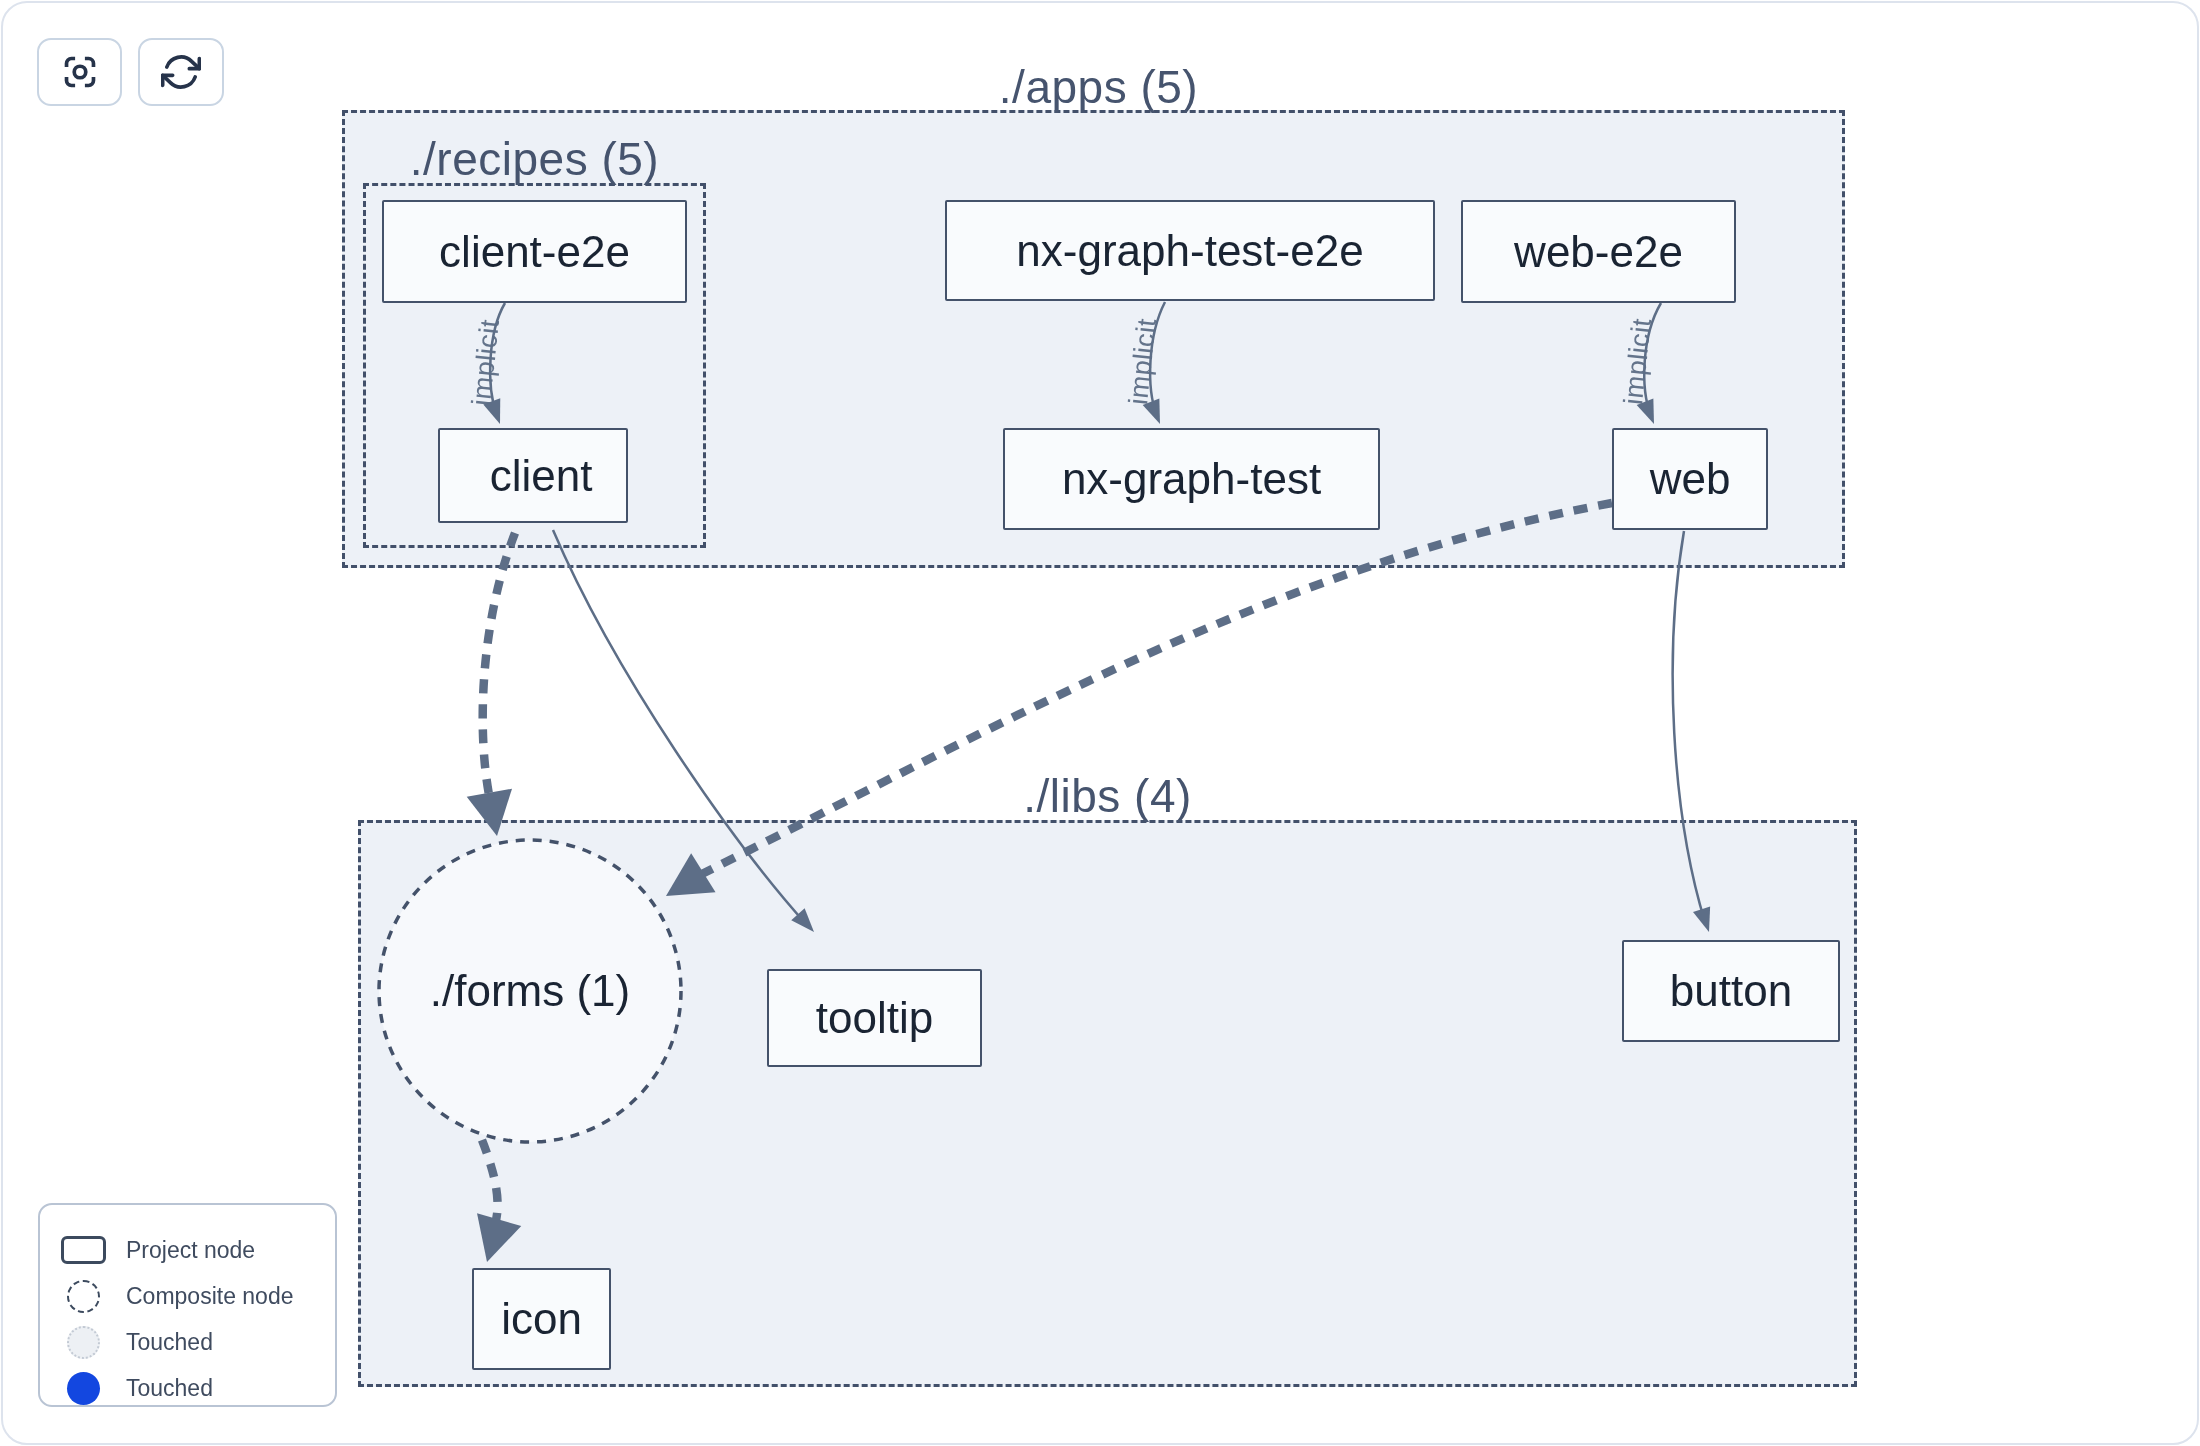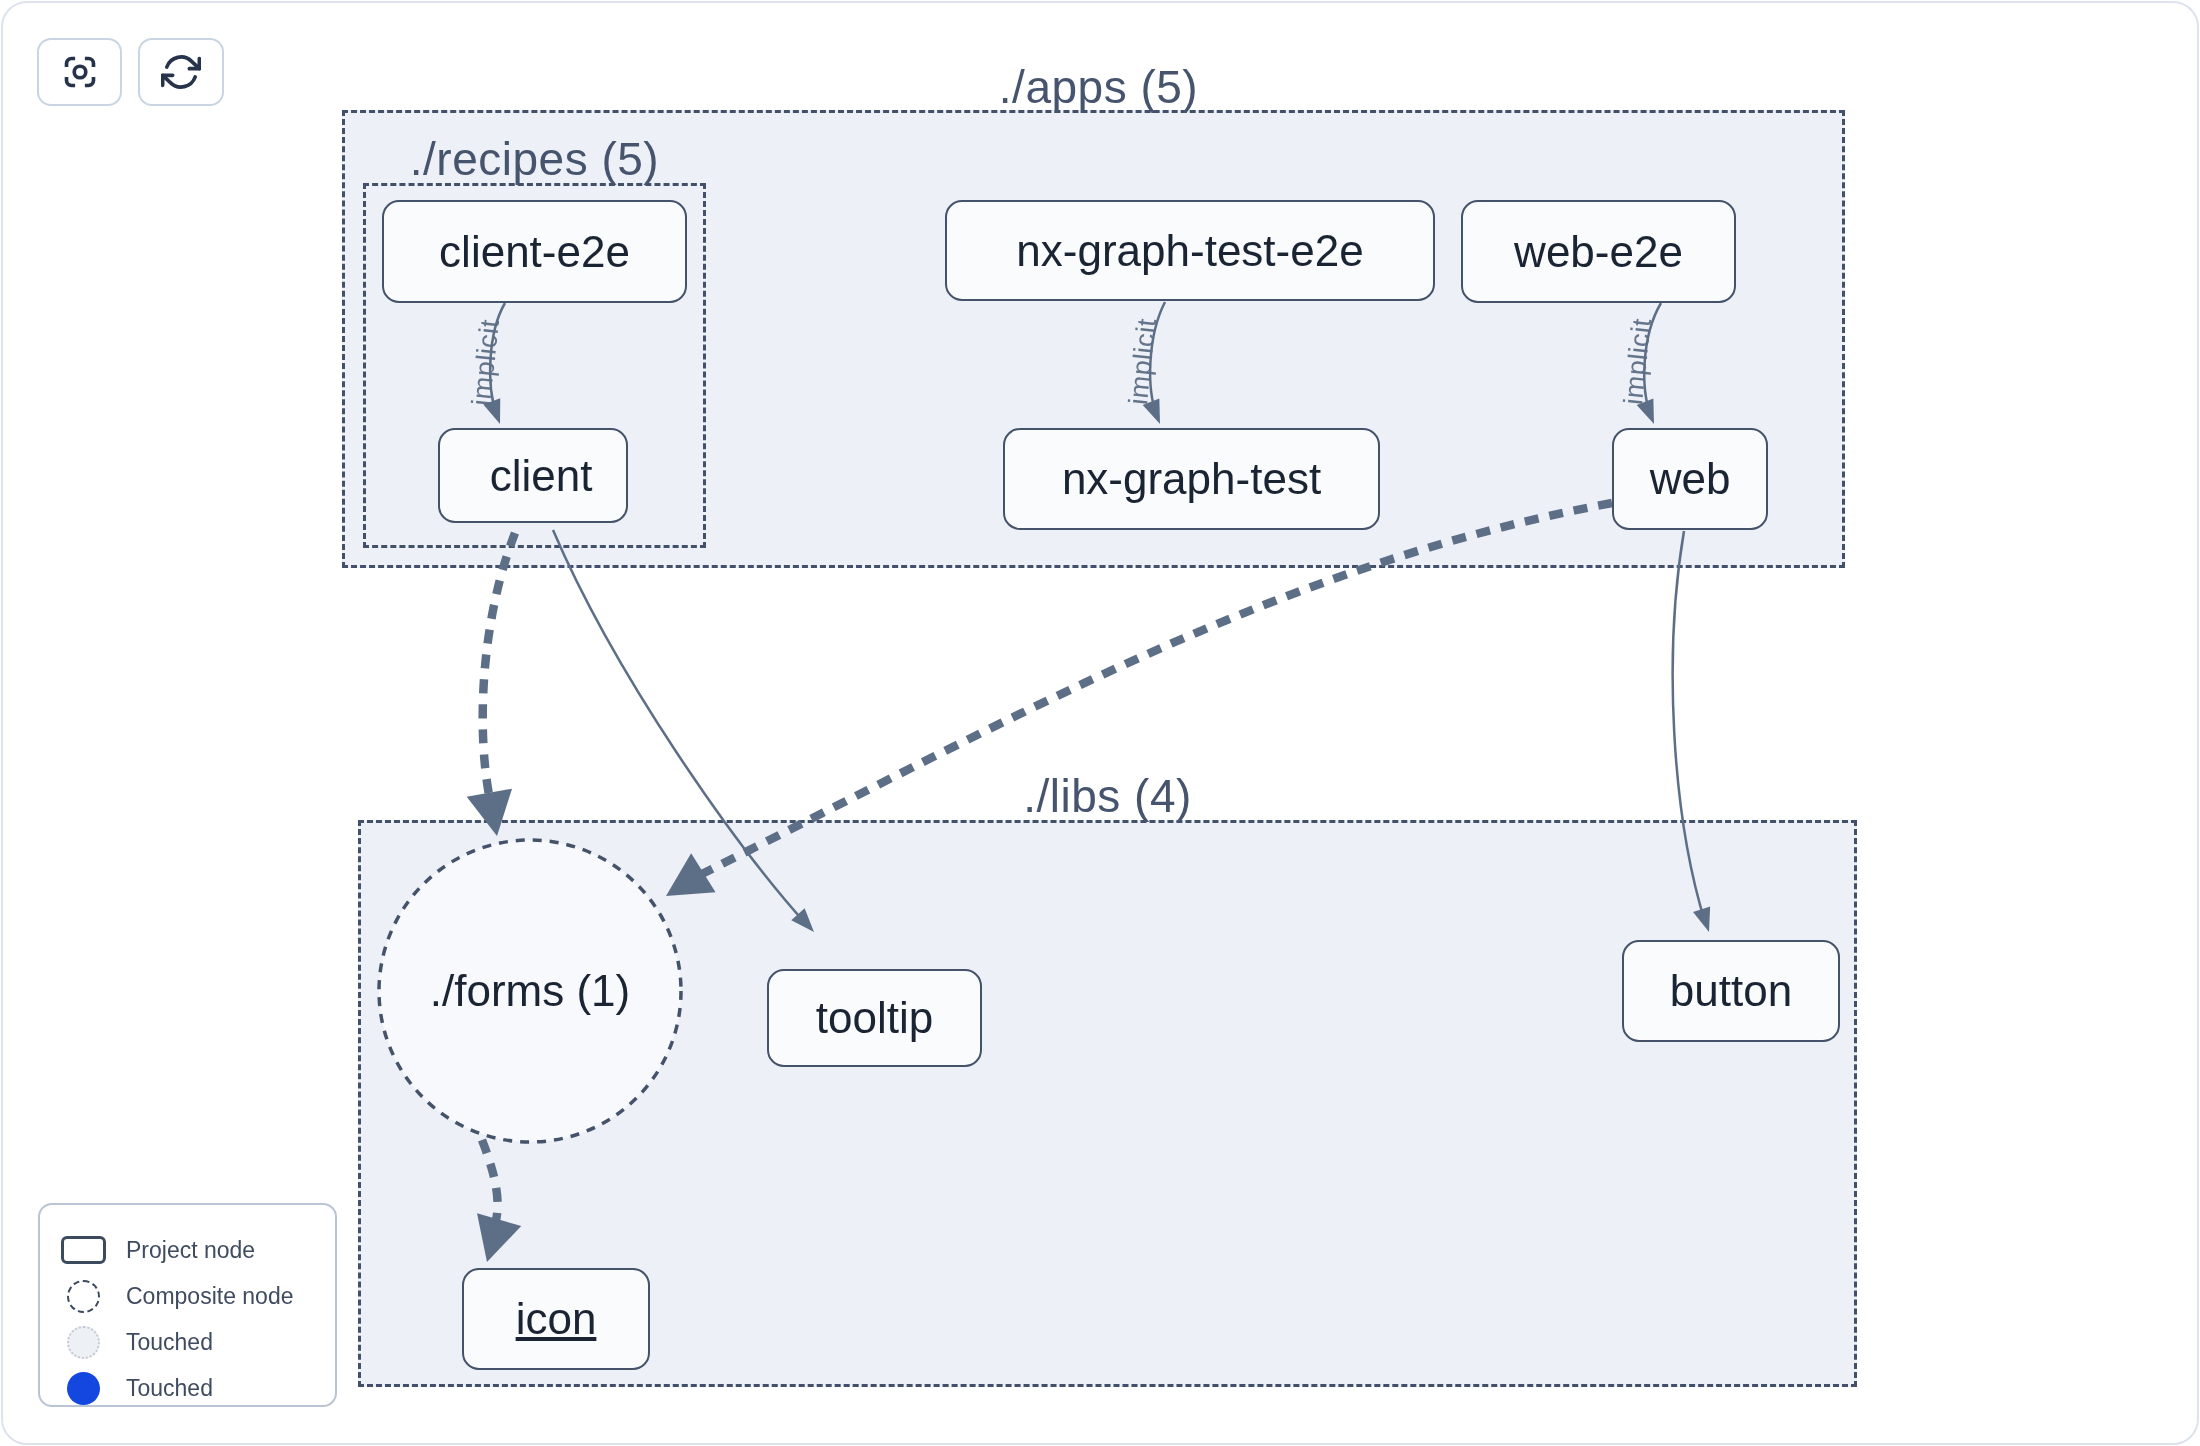--- a/index.html
+++ b/index.html
@@ -24,21 +24,21 @@
     box-sizing:border-box;z-index:1;
   }
   .group.inner{background:transparent;z-index:2;}
   .group-title{
     position:absolute;font-size:46px;color:#46546e;text-align:center;
     line-height:1.05;z-index:5;letter-spacing:0.5px;
   }
   
   .node{
     position:absolute;background:#f9fbfd;border:2.5px solid #44526a;
-    border-radius:17px;display:flex;align-items:center;justify-content:center;
+    border-radius:2px;display:flex;align-items:center;justify-content:center;
     font-size:44px;color:#1a2433;z-index:6;box-sizing:border-box;cursor:pointer;
   }
   .composite-node{
     position:absolute;border-radius:50%;display:flex;align-items:center;
     justify-content:center;font-size:44px;color:#1a2433;z-index:6;cursor:pointer;
     background:transparent;
   }
   .edge-label{
     position:absolute;width:130px;text-align:center;font-size:27px;color:#64748b;
     transform:rotate(-84deg);z-index:2;letter-spacing:0.5px;
@@ -131,21 +131,21 @@
 </svg>
 
 <div class="node" style="left:382px;top:200px;width:305px;height:103px;">client-e2e</div>
 <div class="node" style="left:945px;top:200px;width:490px;height:101px;">nx-graph-test-e2e</div>
 <div class="node" style="left:1461px;top:200px;width:275px;height:103px;">web-e2e</div>
 <div class="node" style="left:438px;top:428px;width:190px;height:95px;padding-left:16px;">client</div>
 <div class="node" style="left:1003px;top:428px;width:377px;height:102px;">nx-graph-test</div>
 <div class="node" style="left:1612px;top:428px;width:156px;height:102px;">web</div>
 <div class="node" style="left:767px;top:940px;width:215px;height:98px;margin-top:29px;">tooltip</div>
 <div class="node" style="left:1622px;top:940px;width:218px;height:102px;">button</div>
-<div class="node" style="left:462px;top:1268px;width:188px;height:102px;text-decoration:underline;">icon</div>
+<div class="node" style="left:472px;top:1268px;width:139px;height:102px;">icon</div>
 
 <div class="composite-node" style="left:379px;top:840px;width:302px;height:302px;">
   <span>./forms (1)</span>
 </div>
 
 <div class="legend">
   <div class="legend-row">
     <span class="legend-sym">
         <span class="sym-rect"></span>
       </span>

